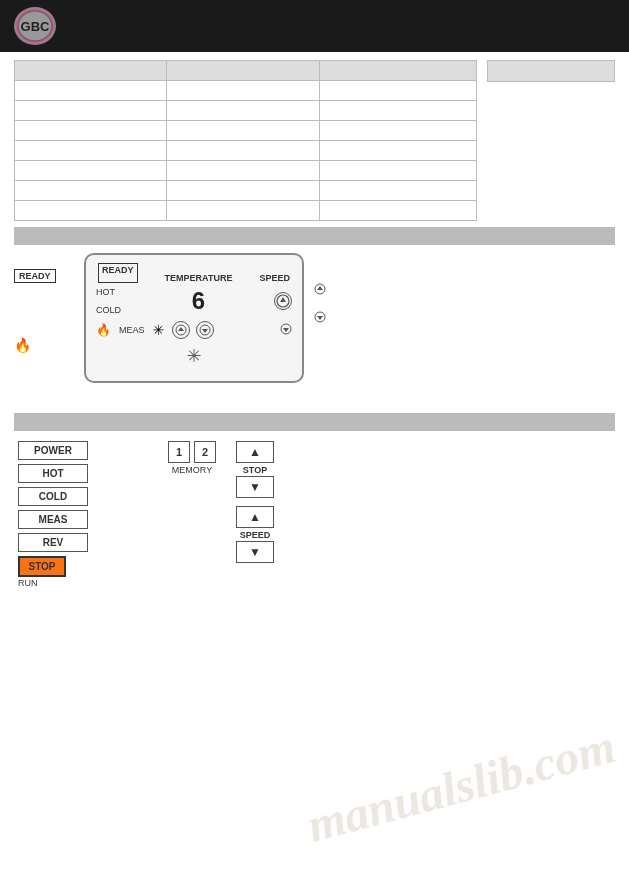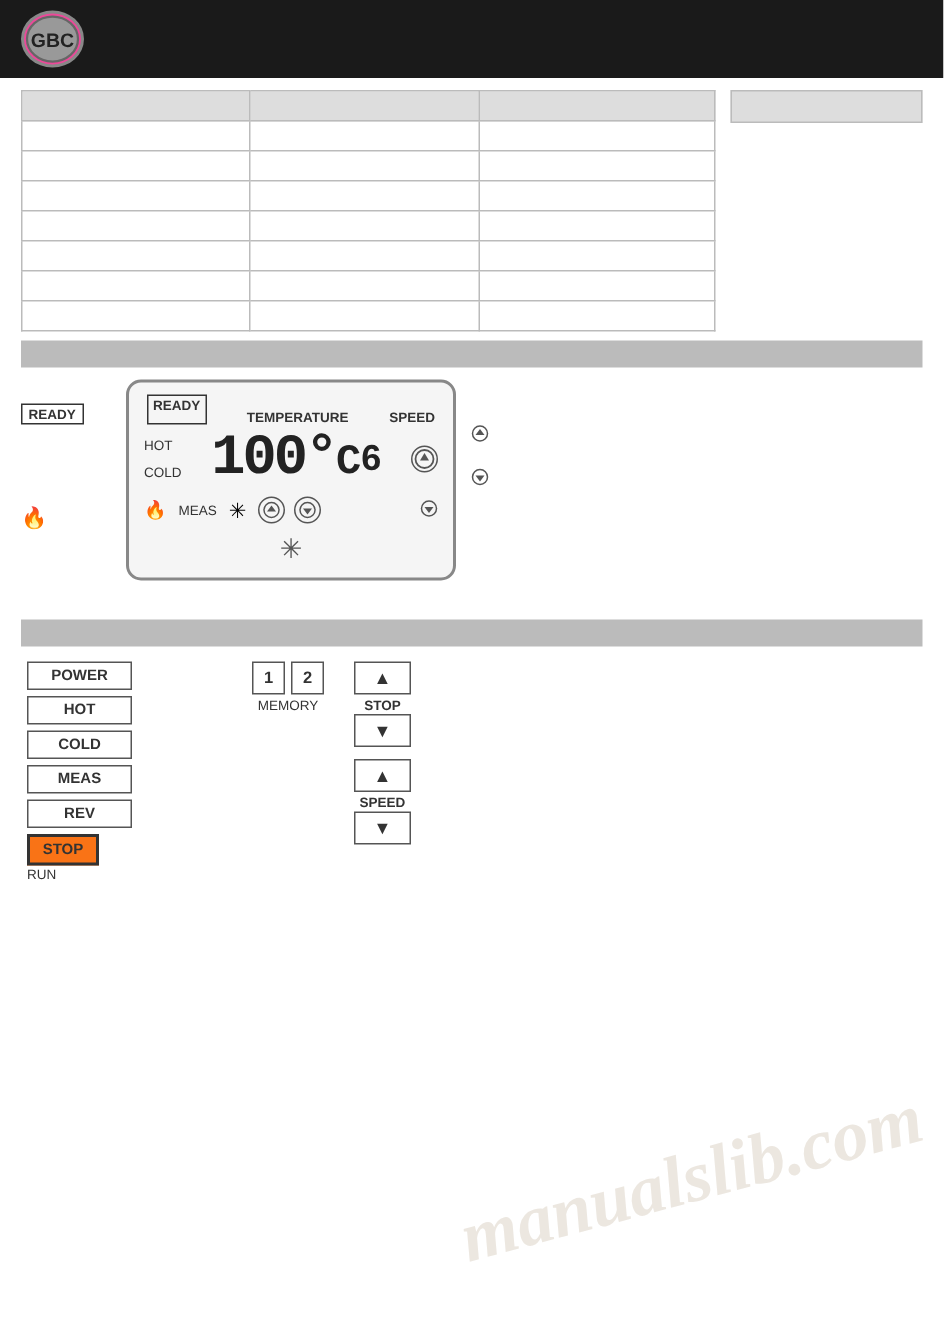--- a/index.html
+++ b/index.html
@@ -418,21 +418,20 @@
       <span class="lcd-top-label">TEMPERATURE</span>
       <span class="lcd-top-label">SPEED</span>
     </div>
 
     <div class="lcd-middle">
       <div class="lcd-side-labels">
         <span class="lcd-side-label">HOT</span>
         <span class="lcd-side-label">COLD</span>
       </div>
       <div class="lcd-display">
-        <span class="lcd-number">100°<span style="font-size:28px;">C</span></span>
         <span style="font-size:24px; font-weight:bold; color:#222; margin-left:2px;">6</span>
       </div>
       <div class="lcd-right-icons">
         <div class="lcd-arrow-circle">
           <svg width="14" height="14" viewBox="0 0 14 14">
               <circle cx="7" cy="7" r="6" fill="none" stroke="#555" stroke-width="1.2"></circle>
               <polygon points="7,3 10,8 4,8" fill="#555"></polygon>
             </svg>
         </div>
       </div>

